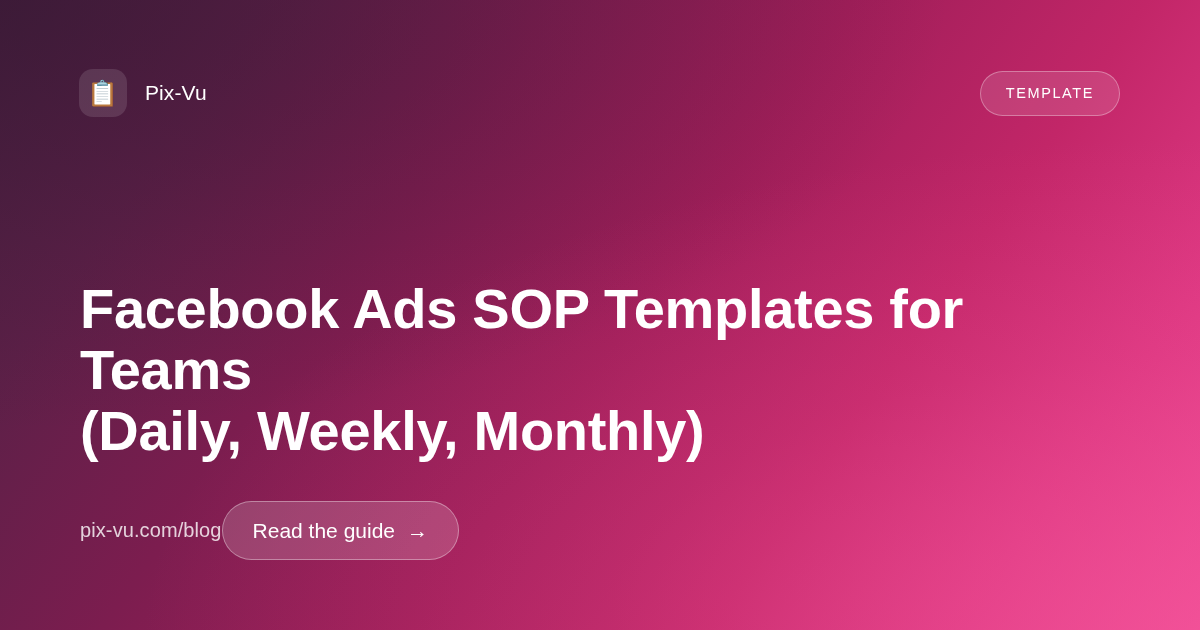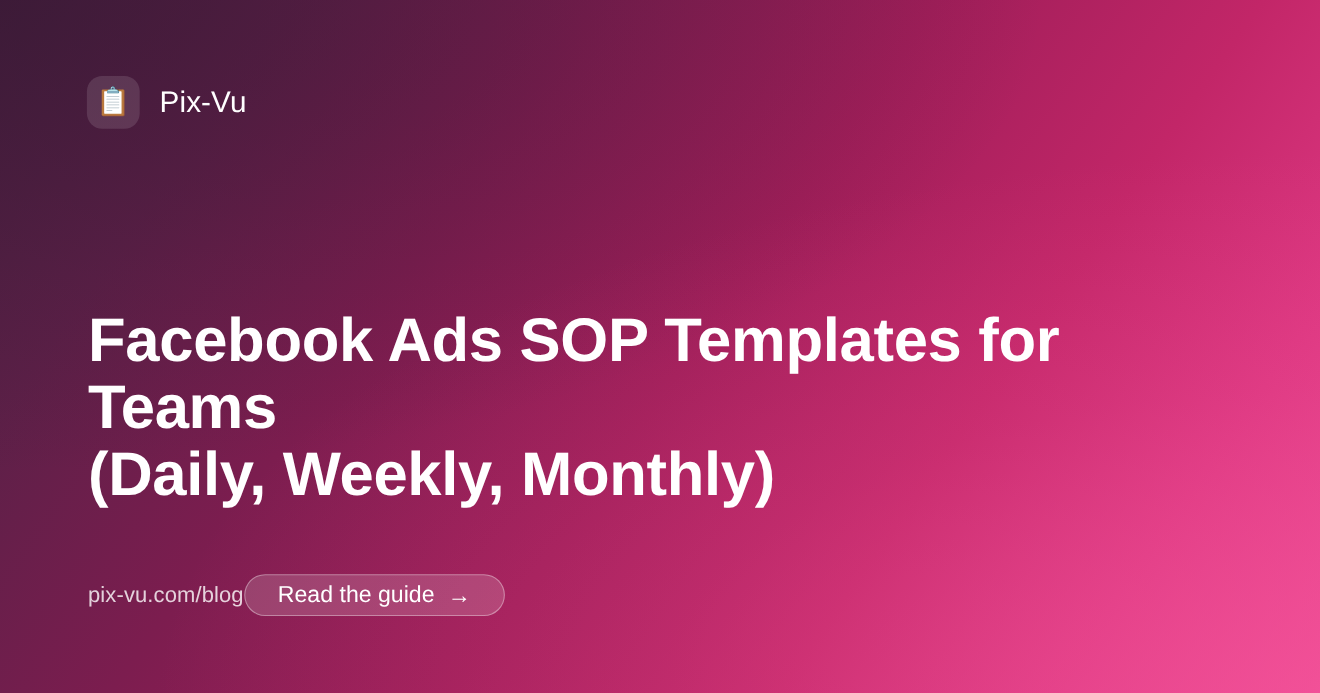--- a/index.html
+++ b/index.html
@@ -68,21 +68,21 @@
     border-radius: 14px;
     background: rgba(255,255,255,0.12);
     display: flex;
     align-items: center;
     justify-content: center;
     font-size: 25px;
     line-height: 1;
   }
 
   .brand-name {
-    font-size: 27px;
+    font-size: 21px;
     font-weight: 400;
     color: #ffffff;
     letter-spacing: 0.1px;
     white-space: nowrap;
     text-align: right;
   }
 
   .badge {
     display: inline-flex;
     align-items: center;
@@ -139,21 +139,21 @@
     font-size: 20px;
     color: rgba(255,255,255,0.80);
     letter-spacing: 0.1px;
     white-space: nowrap;
   }
 
   .cta {
     display: inline-flex;
     align-items: center;
     gap: 12px;
-    height: 38px;
+    height: 59px;
     padding: 0 30px;
     border-radius: 999px;
     border: 1px solid rgba(255,255,255,0.36);
     background: rgba(255,255,255,0.16);
     color: #ffffff;
     font-size: 21px;
     white-space: nowrap;
     cursor: pointer;
   }
 
@@ -165,20 +165,21 @@
 <div id="og-card">
   <div class="layer">
 
     <div class="header">
 
       <div class="brand">
         <div class="logo-tile">📋</div>
         <div class="brand-name">Pix-Vu</div>
       </div>
 
+      <div class="badge">TEMPLATE</div>
 
     </div>
 
     <div class="content">
       <h1 class="headline">Facebook Ads SOP Templates  for Teams
 (Daily, Weekly, Monthly)</h1>
     </div>
 
     <div class="footer">
       <div class="site-url">pix-vu.com/blog</div>

